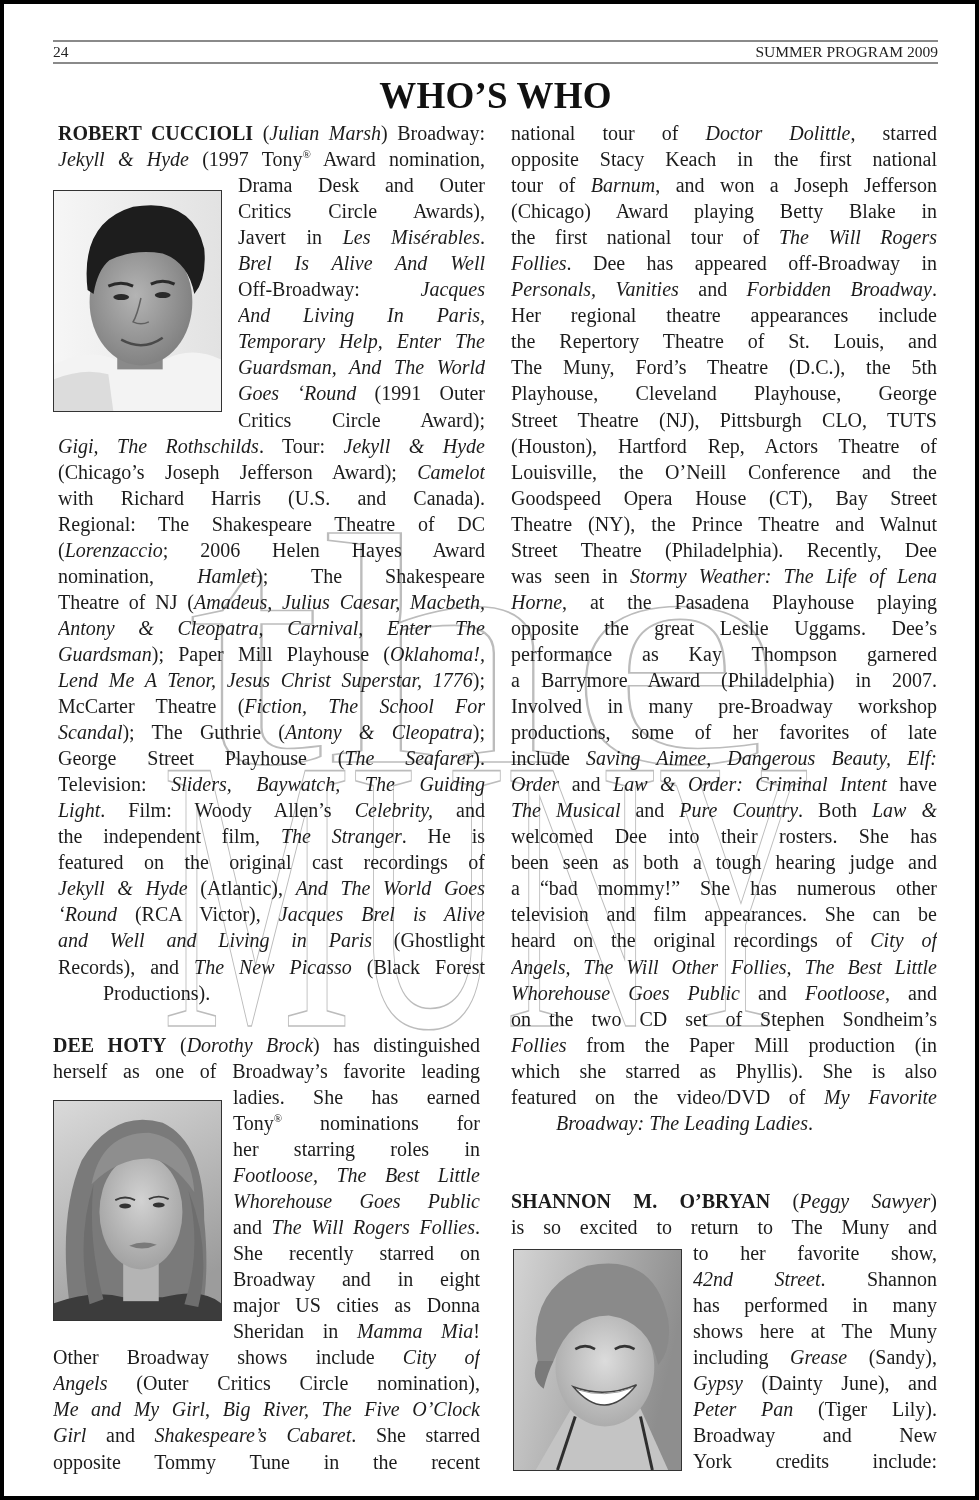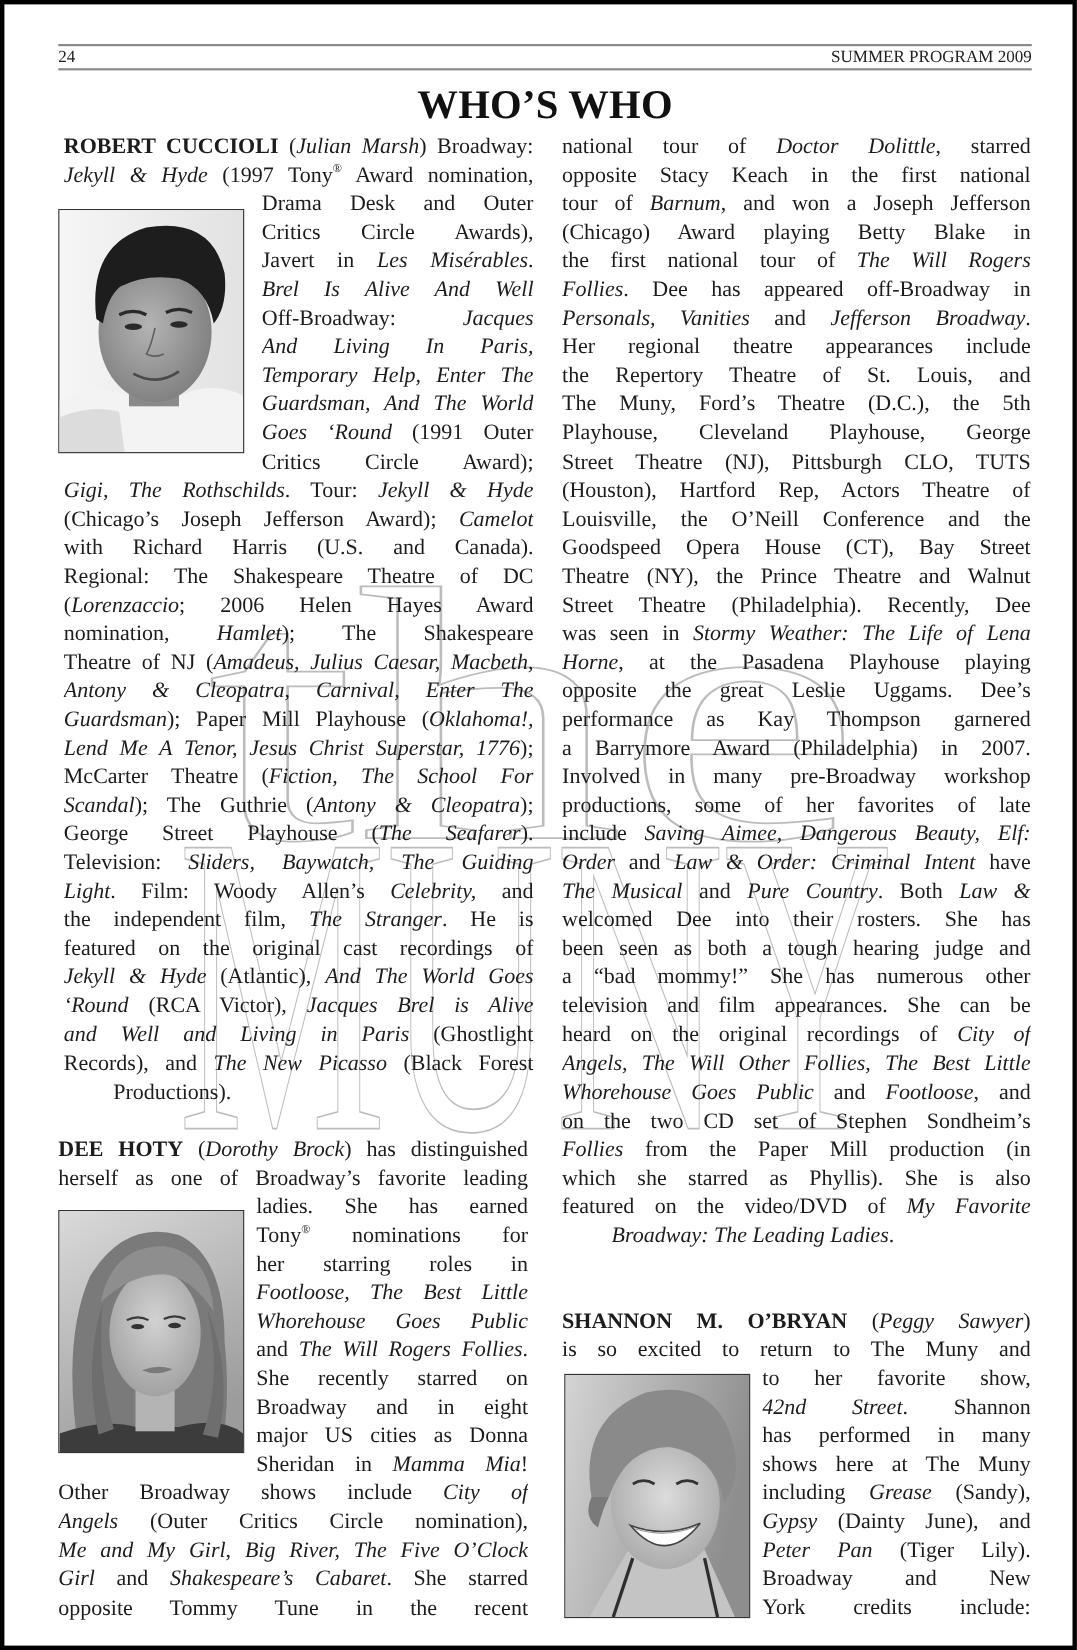--- a/index.html
+++ b/index.html
@@ -171,21 +171,21 @@
   </svg>
 </div>
 
 <div class="block col-right" style="left:511px; top:120px; width:426px;">
     <div class="ln" style=""><span>national tour of </span><span class="it">Doctor Dolittle</span><span>, starred</span></div>
     <div class="ln" style=""><span>opposite Stacy Keach in the first national</span></div>
     <div class="ln" style=""><span>tour of </span><span class="it">Barnum</span><span>, and won a Joseph Jefferson</span></div>
     <div class="ln" style=""><span>(Chicago) Award playing Betty Blake in</span></div>
     <div class="ln" style=""><span>the first national tour of </span><span class="it">The Will Rogers</span></div>
     <div class="ln" style=""><span class="it">Follies</span><span>. Dee has appeared off-Broadway in</span></div>
-    <div class="ln" style=""><span class="it">Personals, Vanities</span><span> and </span><span class="it">Jefferson Broadway</span><span>.</span></div>
+    <div class="ln" style=""><span class="it">Personals, Vanities</span><span> and </span><span class="it">Forbidden Broadway</span><span>.</span></div>
     <div class="ln" style=""><span>Her regional theatre appearances include</span></div>
     <div class="ln" style=""><span>the Repertory Theatre of St. Louis, and</span></div>
     <div class="ln" style=""><span>The Muny, Ford’s Theatre (D.C.), the 5th</span></div>
     <div class="ln" style=""><span>Playhouse, Cleveland Playhouse, George</span></div>
     <div class="ln" style=""><span>Street Theatre (NJ), Pittsburgh CLO, TUTS</span></div>
     <div class="ln" style=""><span>(Houston), Hartford Rep, Actors Theatre of</span></div>
     <div class="ln" style=""><span>Louisville, the O’Neill Conference and the</span></div>
     <div class="ln" style=""><span>Goodspeed Opera House (CT), Bay Street</span></div>
     <div class="ln" style=""><span>Theatre (NY), the Prince Theatre and Walnut</span></div>
     <div class="ln" style=""><span>Street Theatre (Philadelphia). Recently, Dee</span></div>

